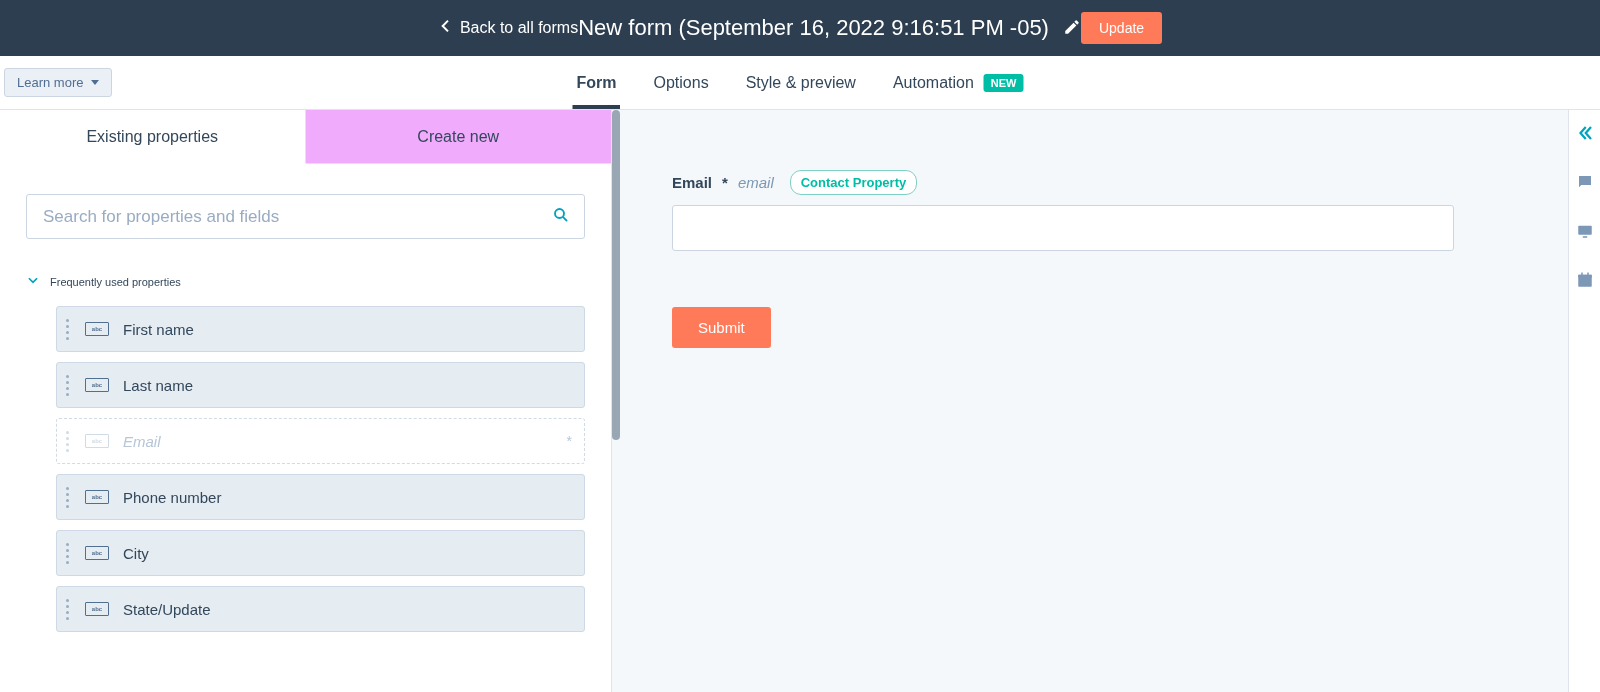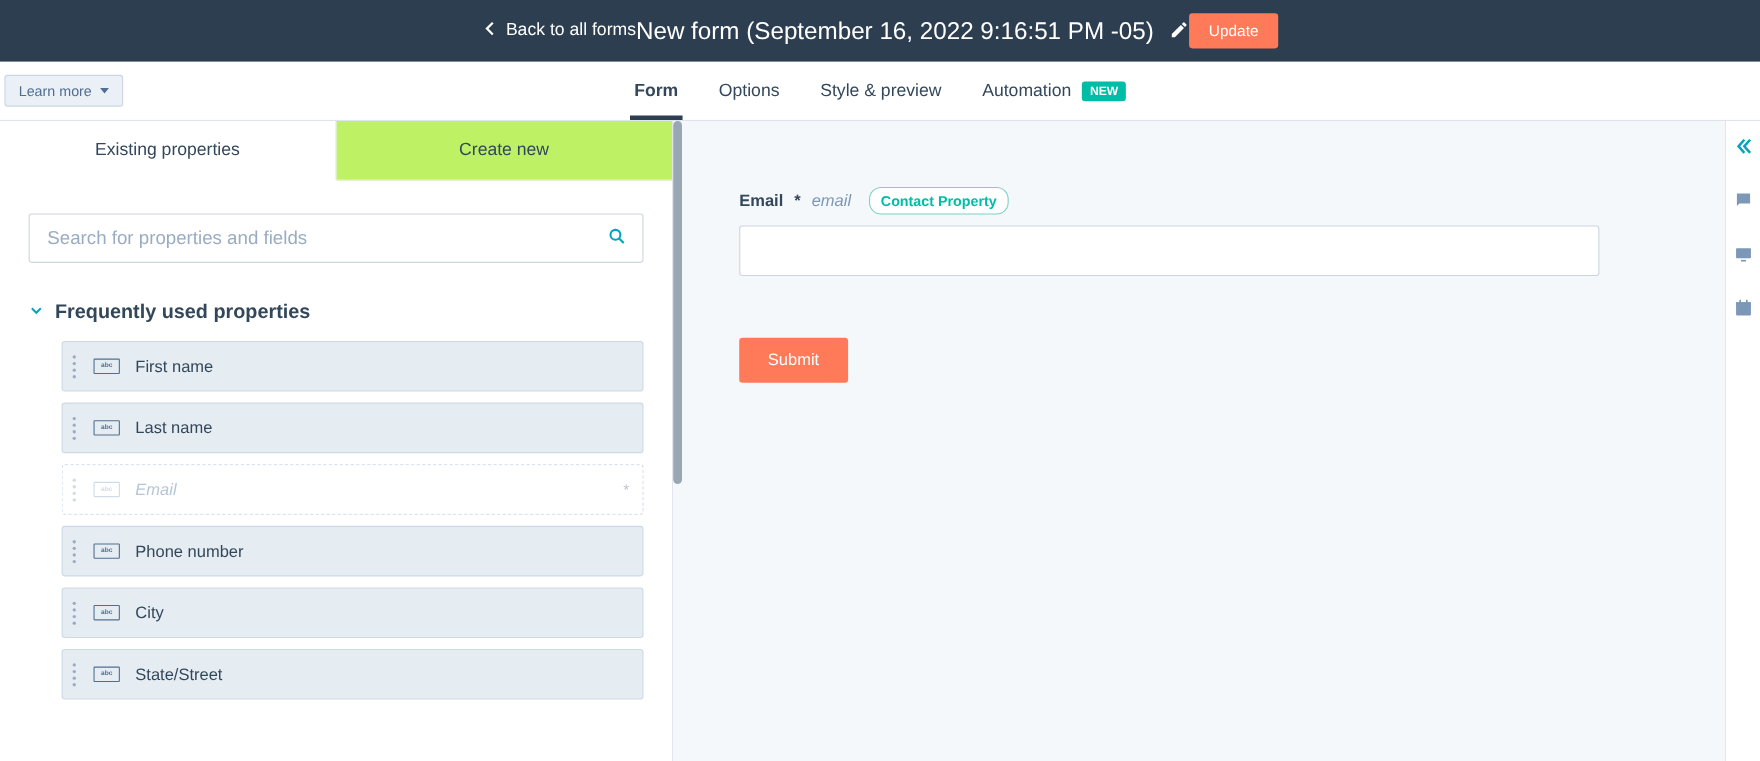--- a/index.html
+++ b/index.html
@@ -39,33 +39,33 @@
   .btn-secondary{background:var(--hs-bg-light);border:1px solid var(--hs-border);border-radius:3px;color:#506e91;font-size:13px;padding:7px 14px;cursor:pointer;display:inline-flex;align-items:center;gap:8px;}
 
   
   .content{display:flex;height:calc(692px - 56px - 54px);}
   .left-panel{width:612px;display:flex;flex-direction:column;border-right:1px solid var(--hs-border-light);overflow:hidden;position:relative;}
   .center-panel{flex:1;background:#f5f8fa;padding:60px 24px 0 60px;position:relative;}
   .right-rail{width:32px;border-left:1px solid var(--hs-border-light);display:flex;flex-direction:column;align-items:center;gap:28px;padding-top:14px;flex-shrink:0;}
 
   
   .lp-tab-row{display:flex;height:54px;}
-  .lp-tab{width:50%;display:flex;align-items:center;justify-content:center;font-size:16px;border:1px solid var(--hs-border-light);border-top:none;border-left:none;cursor:pointer;color:var(--hs-text);background:#bef264;}
+  .lp-tab{width:50%;display:flex;align-items:center;justify-content:center;font-size:16px;border:1px solid var(--hs-border-light);border-top:none;border-left:none;cursor:pointer;color:var(--hs-text);background:#f0abfc;}
   .lp-tab:last-child{border-right:none;}
   .lp-tab.active{background:#fff;border-bottom-color:transparent;font-weight:500;}
 
   .lp-body{padding:30px 26px 10px 26px;overflow:auto;flex:1;}
   .search-wrap{border:1px solid var(--hs-border);border-radius:3px;height:45px;display:flex;align-items:center;padding:0 14px;gap:10px;}
   .search-wrap input{border:none;outline:none;flex:1;font-size:17px;color:var(--hs-text);}
   .search-wrap input::placeholder{color:#99acc2;}
   .search-wrap svg{width:18px;height:18px;stroke:var(--hs-teal);fill:none;stroke-width:2.5;}
 
   .section-header{display:flex;align-items:center;gap:10px;margin:34px 0 16px 0;cursor:pointer;}
   .section-header .chev svg{width:14px;height:14px;stroke:var(--hs-teal);fill:none;stroke-width:3;}
-  .section-header .title{font-weight:700;font-size:18px;}
+  .section-header .title{font-weight:400;font-size:11px;}
 
   .prop-list{padding-left:30px;display:flex;flex-direction:column;gap:10px;justify-content:space-between;}
   .prop-item{height:46px;border:1px solid transparent;border-radius:3px;display:flex;align-items:center;padding:0 12px 0 6px;gap:14px;cursor:grab;}
   .prop-item.available{background:var(--hs-bg-item);border-color:#cdd9e4;}
   .prop-item.disabled{background:transparent;border:1px dashed #d0dbe5;color:#b6c6d6;cursor:default;}
   .drag-handle{width:8px;display:flex;flex-direction:column;align-items:center;gap:3px;}
   .drag-handle .dot{width:3px;height:3px;background:#99acc2;border-radius:50%;}
   .prop-item.disabled .drag-handle .dot{background:#d0dbe5;}
   .field-icon{width:24px;height:14px;position:relative;}
   .field-icon-box{width:100%;height:100%;border:1.5px solid #516f90;border-radius:1px;display:flex;align-items:center;justify-content:center;}
@@ -252,21 +252,21 @@
               <span class="dot"></span>
               <span class="dot"></span>
               <span class="dot"></span>
               <span class="dot"></span>
             </div>
           <div class="field-icon">
               <div class="field-icon-box">
                 <span class="field-icon-abc">abc</span>
               </div>
             </div>
-          <span class="prop-label">State/Street</span>
+          <span class="prop-label">State/Update</span>
         </div>
 
       </div>
     </div>
   </div>
 
   <div class="center-panel">
     <div class="canvas-scroll"></div>
     <div style="padding-left:0;">
       <div class="form-field-row">

